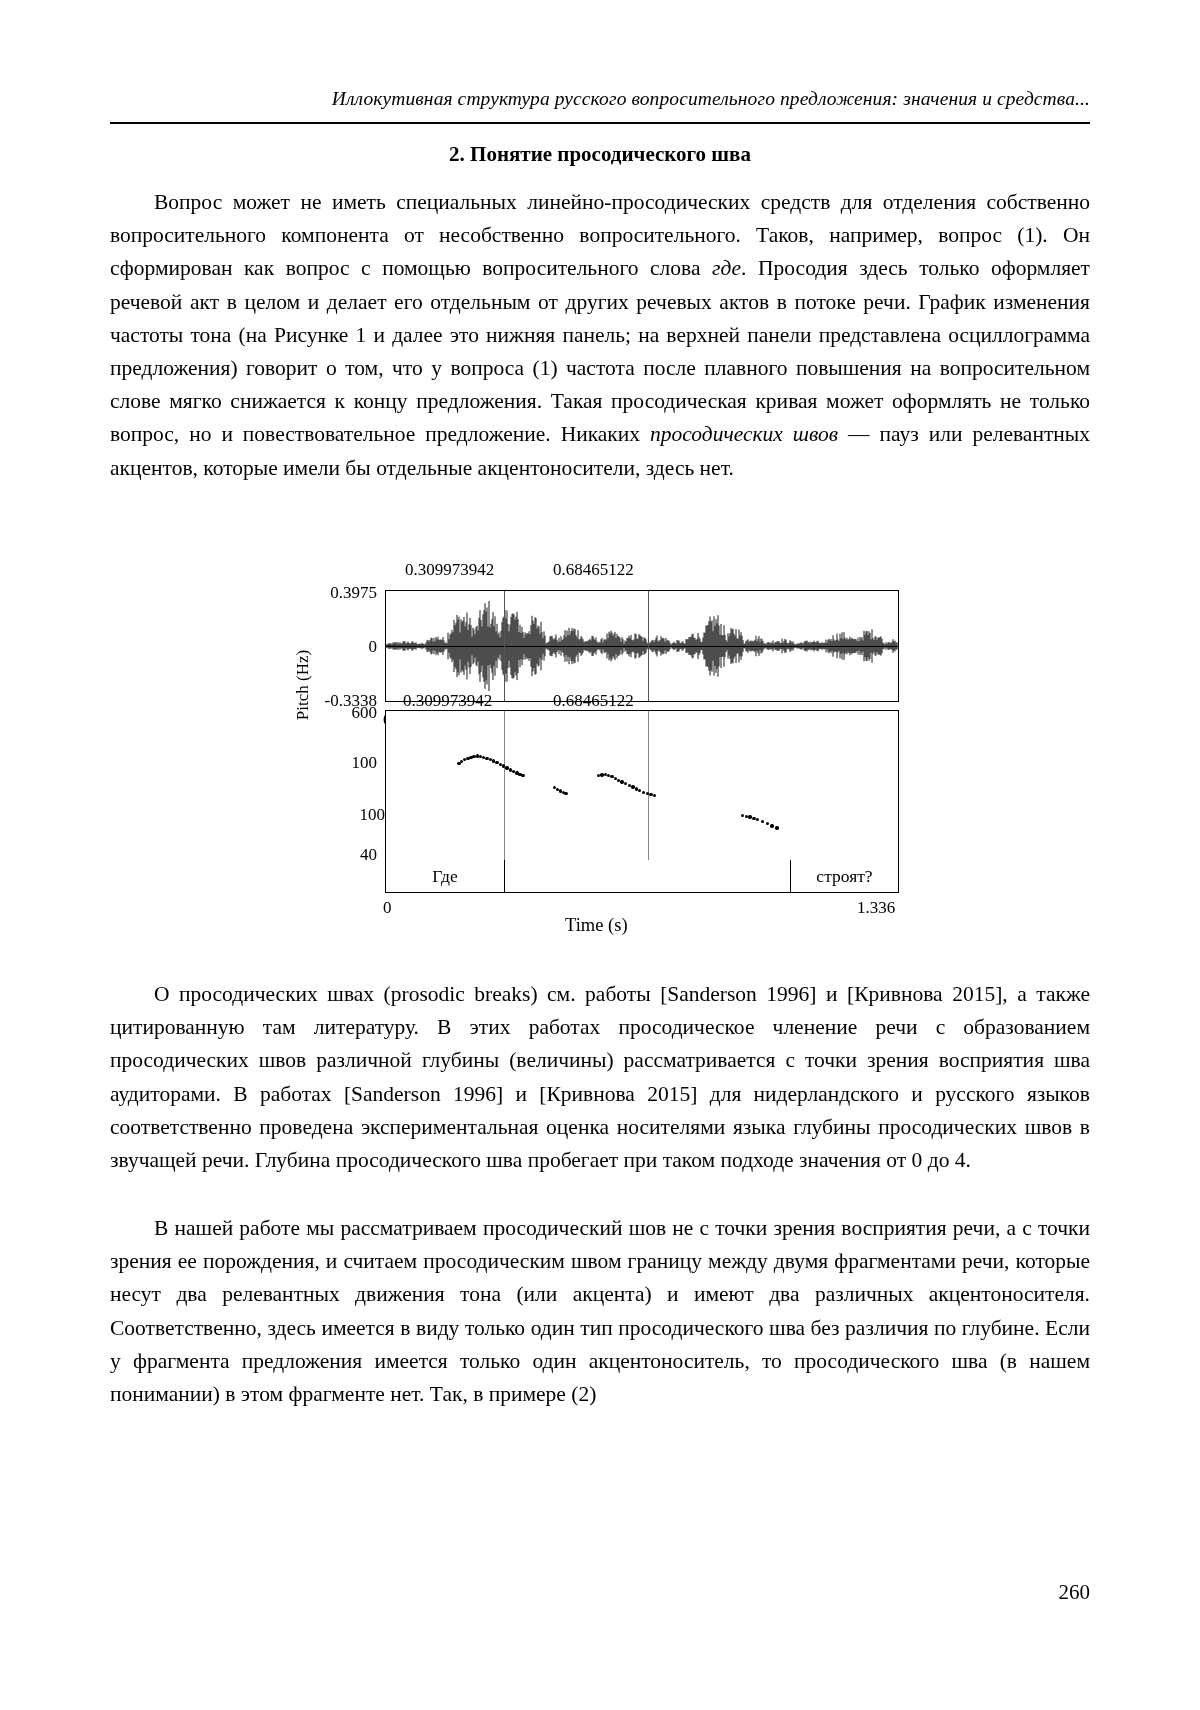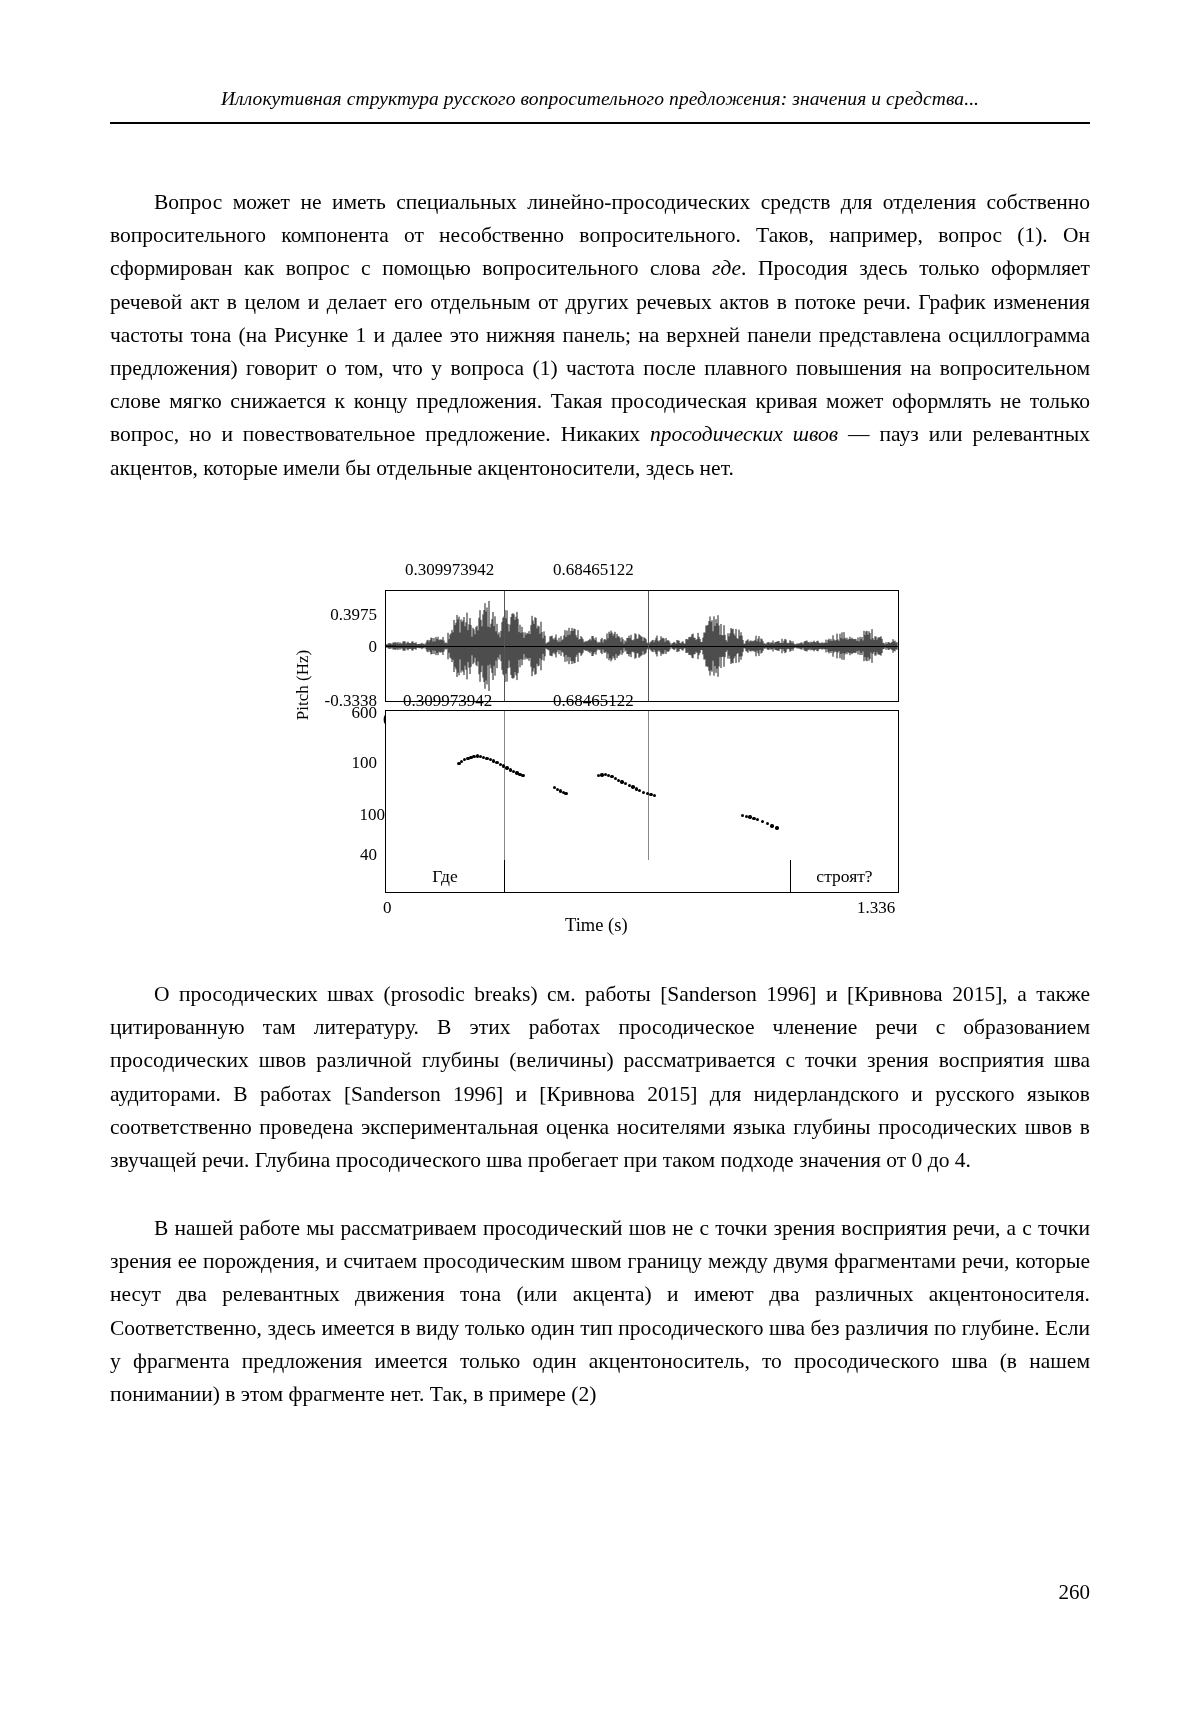--- a/index.html
+++ b/index.html
@@ -20,21 +20,21 @@
     width: 1200px;
     height: 1710px;
     box-sizing: border-box;
     padding: 0;
   }
   .running-head {
     position: absolute;
     left: 110px;
     top: 88px;
     width: 980px;
-    text-align: center;
+    text-align: right;
     font-style: italic;
     font-size: 19.5px;
     letter-spacing: 0.1px;
   }
   .head-rule {
     position: absolute;
     left: 110px;
     top: 122px;
     width: 980px;
     height: 2px;
@@ -223,20 +223,21 @@
   }
 </style>
 </head>
 <body>
 
 <div class="page">
 
   <div class="running-head">Иллокутивная структура русского вопросительного предложения: значения и средства...</div>
   <div class="head-rule"></div>
 
+  <div class="section-title">2. Понятие просодического шва</div>
 
   <div class="body-text" id="para1">
     <p><span>Вопрос может не иметь специальных линейно-просодических средств для отделения собственно вопросительного компонента от несобственно вопросительного. Таков, например, вопрос (1). Он сформирован как вопрос с помощью вопросительного слова </span><i class="it">где</i><span>. Просодия здесь только оформляет речевой акт в целом и делает его отдельным от других речевых актов в потоке речи. График изменения частоты тона (на Рисунке 1 и далее это нижняя панель; на верхней панели представлена осциллограмма предложения) говорит о том, что у вопроса (1) частота после плавного повышения на вопросительном слове мягко снижается к концу предложения. Такая просодическая кривая может оформлять не только вопрос, но и повествовательное предложение. Никаких </span><i class="it">просодических швов</i><span> — пауз или релевантных акцентов, которые имели бы отдельные акцентоносители, здесь нет.</span></p>
   </div>
 
   <div class="figure">
     <div class="fig-inner">
 
       <div class="axis-label-top" style="left:140px; top:5px;">0.309973942</div>
       <div class="axis-label-top" style="left:288px; top:5px;">0.68465122</div>
@@ -251,21 +252,21 @@
 
             <g id="wavegroup">
                 <path d="M0 53.175782377838786L0 56.824217622161214M1 53.58762321688431L1 56.41237678311569M2 52.86826847283629L2 57.13173152716371M3 51.985977482211155L3 58.014022517788845M4 52.43561810542685L4 57.56438189457315M5 52.282243955852024L5 57.717756044147976M6 53.31004424514577L6 56.68995575485423M7 51.439792782995866L7 58.560207217004134M8 51.72837672743403L8 58.27162327256597M9 51.25520248475987L9 58.74479751524013M10 51.359133648310916L10 58.640866351689084M11 52.4163365066L11 57.5836634934M12 50.95029145004618L12 59.04970854995382M13 52.71958043300428L13 57.28041956699572M14 51.42954598851871L14 58.57045401148129M15 52.48713685650264L15 57.51286314349736M16 52.52993971858537L16 57.47006028141463M17 50.56489178619921L17 59.43510821380079M18 50.244496583976705L18 59.755503416023295M19 50.31281802743361L19 59.68718197256639M20 52.7931162272123L20 57.2068837727877M21 51.57950567372198L21 58.42049432627802M22 50.71666182293926L22 59.28333817706074M23 51.9748580567581L23 58.0251419432419M24 52.2973828485133L24 57.7026171514867M25 52.04948680278425L25 57.95051319721575M26 50.34770505649137L26 59.65229494350863M27 50.60181781043957L27 59.39818218956043M28 52.08897269018543L28 57.91102730981457M29 52.14825876357429L29 57.85174123642571M30 51.130379065692445L30 58.869620934307555M31 53.050320016536446L31 56.949679983463554M32 53.17009438905977L32 56.82990561094023M33 52.85548169705502L33 57.14451830294498M34 52.82460367153311L34 57.17539632846689M35 52.660495913112015L35 57.339504086887985M36 51.817616020112666L36 58.182383979887334M37 53.02384760640302L37 56.97615239359698M38 52.64794220966347L38 57.35205779033653M39 53.72079721283335L39 56.27920278716665M40 51.72352116444725L40 58.27647883555275M41 49.42706074790159L41 60.57293925209841M42 48.864482729925754L42 61.135517270074246M43 50.70959593016942L43 59.29040406983058M44 49.00130471508395L44 60.99869528491605M45 46.61582098392412L45 63.38417901607588M46 46.98818371906992L46 63.01181628093008M47 50.57061535593597L47 59.42938464406403M48 46.99283302141538L48 63.00716697858462M49 50.39338249825532L49 59.60661750174468M50 45.86562750994411L50 64.13437249005588M51 47.99110528464166L51 62.00889471535834M52 45.800850915451086L52 64.1991490845489M53 49.20980698323787L53 60.79019301676213M54 48.46244398645592L54 61.53755601354408M55 48.597631888003114L55 61.402368111996886M56 48.812359379263704L56 61.187640620736296M57 46.02544238096918L57 63.97455761903082M58 49.58912845813374L58 60.41087154186626M59 52.15475813944146L59 57.84524186055854M60 51.42768099879502L60 58.57231900120498M61 52.35003750819862L61 57.64996249180138M62 41.736741100135205L62 68.2632588998648M63 48.19530235038379L63 61.80469764961621M64 43.45672055229279L64 66.5432794477072M65 42.34935418612315L65 67.65064581387685M66 38.897369057732035L66 71.10263094226796M67 41.26311283153173L67 68.73688716846827M68 28.984129865083293L68 81.01587013491671M69 34.12028359411093L69 75.87971640588907M70 31.83062732927421L70 78.16937267072579M71 23.953775415295414L71 86.04622458470459M72 28.36967506873741L72 81.63032493126259M73 25.66507647908525L73 84.33492352091474M74 41.512810265303166L74 68.48718973469683M75 28.37660285771096L75 81.62339714228904M76 30.86138608767297L76 79.13861391232703M77 29.42954103313289L77 80.57045896686711M78 26.009831000839352L78 83.99016899916064M79 35.32319351777947L79 74.67680648222053M80 31.266142855314612L80 78.73385714468539M81 21.576447695434297L81 88.4235523045657M82 39.07604362882104L82 70.92395637117896M83 33.30366262532716L83 76.69633737467284M84 26.98788891153989L84 83.0121110884601M85 34.15289577694446L85 75.84710422305554M86 45.693861540832565L86 64.30613845916743M87 36.80048144285015L87 73.19951855714984M88 38.380690030517854L88 71.61930996948215M89 43.272510675787274L89 66.72748932421273M90 36.11485748437097L90 73.88514251562903M91 34.79594070781917L91 75.20405929218083M92 39.478776531481714L92 70.52122346851829M93 26.77953615006619L93 83.22046384993381M94 19.182034983688467L94 90.81796501631153M95 28.89354304231533L95 81.10645695768467M96 35.28849249395479L96 74.71150750604521M97 23.41927066046694L97 86.58072933953306M98 19.028565392790036L98 90.97143460720997M99 12.205117845889127L99 97.79488215411087M100 20.489902227131537L100 89.51009777286846M101 16.52111825393588L101 93.47888174606412M102 35.5905325489198L102 74.40946745108019M103 10.011139537981649L103 99.98886046201835M104 36.414907848912605L104 73.5850921510874M105 32.707999811575306L105 77.2920001884247M106 28.176823427867387L106 81.82317657213261M107 21.007712098653904L107 88.99228790134609M108 35.192769749057064L108 74.80723025094294M109 25.335499188259686L109 84.66450081174031M110 40.38520277950334L110 69.61479722049665M111 32.83033453435909L111 77.16966546564092M112 43.416213737603144L112 66.58378626239686M113 41.41156717012949L113 68.58843282987051M114 46.349417950120376L114 63.650582049879624M115 39.91116663427007L115 70.08883336572993M116 31.09664920186591L116 78.90335079813408M117 26.729390075637316L117 83.27060992436269M118 25.499183983661915L118 84.50081601633809M119 19.04483762787828L119 90.95516237212172M120 27.286894025397856L120 82.71310597460214M121 19.401143819519262L121 90.59885618048074M122 32.84208769915594L122 77.15791230084406M123 40.451585536263664L123 69.54841446373634M124 33.55009857714356L124 76.44990142285644M125 26.011818826665092L125 83.98818117333491M126 22.920098899148343L126 87.07990110085166M127 22.27235079586852L127 87.72764920413148M128 23.28731001271759L128 86.7126899872824M129 28.865146851898018L129 81.13485314810198M130 25.71272207011334L130 84.28727792988666M131 20.895466545050567L131 89.10453345494943M132 27.97982387129679L132 82.02017612870321M133 41.144574633531214L133 68.85542536646878M134 33.754716934057896L134 76.2452830659421M135 41.83049644612221L135 68.16950355387779M136 35.802514930331554L136 74.19748506966845M137 41.23983011211578L137 68.76016988788422M138 46.85844108920724L138 63.14155891079276M139 41.38979032291807L139 68.61020967708193M140 43.61183526648286L140 66.38816473351714M141 41.929934144883795L141 68.07006585511621M142 42.6613098464259L142 67.3386901535741M143 40.16314296456417L143 69.83685703543583M144 43.020502228639934L144 66.97949777136006M145 34.21301462653353L145 75.78698537346648M146 24.8239848566676L146 85.17601514333239M147 29.490762588049147L147 80.50923741195085M148 32.87632808173963L148 77.12367191826037M149 26.26661837998632L149 83.73338162001369M150 26.973751984105935L150 83.02624801589407M151 37.3299872528831L151 72.6700127471169M152 34.666962598125004L152 75.333037401875M153 35.452410061507834L153 74.54758993849217M154 42.70833826463584L154 67.29166173536416M155 30.6787815150617L155 79.3212184849383M156 41.09972250801998L156 68.90027749198002M157 47.19366829337487L157 62.80633170662513M158 40.38675024479363L158 69.61324975520637M159 44.671120276548585L159 65.32887972345142M160 52.57269952652512L160 57.42730047347488M161 51.79279442366543L161 58.20720557633457M162 51.22359092621448L162 58.77640907378552M163 50.65371573040986L163 59.34628426959014M164 45.46011568675672L164 64.53988431324328M165 45.17780214049038L165 64.82219785950961M166 44.74632305973965L166 65.25367694026035M167 47.44142406747859L167 62.55857593252141M168 48.59096787388863L168 61.40903212611137M169 46.659630681479115L169 63.340369318520885M170 43.49080553070854L170 66.50919446929146M171 48.78806519225615L171 61.21193480774385M172 50.83881765705479L172 59.16118234294521M173 46.8515515108309L173 63.1484484891691M174 50.71475188023892L174 59.28524811976108M175 45.23129790503738L175 64.76870209496262M176 49.28329035448987L176 60.71670964551013M177 48.273995695353555L177 61.726004304646445M178 44.30651420609497L178 65.69348579390504M179 39.126088666542046L179 70.87391133345795M180 45.994950078111316L180 64.00504992188868M181 39.55881261557052L181 70.44118738442948M182 44.179235175840944L182 65.82076482415906M183 36.83129836313533L183 73.16870163686467M184 43.593834951861425L184 66.40616504813858M185 40.013898341103896L185 69.9861016588961M186 36.965821125805L186 73.03417887419499M187 39.84121795863745L187 70.15878204136256M188 37.60748449393782L188 72.39251550606218M189 38.12267761577806L189 71.87732238422194M190 44.15640184168638L190 65.84359815831361M191 46.343729847365964L191 63.656270152634036M192 39.10584466644624L192 70.89415533355377M193 48.5302908286016L193 61.4697091713984M194 47.98711368566785L194 62.01288631433215M195 45.14825439378693L195 64.85174560621307M196 46.45166199888434L196 63.54833800111566M197 48.232504107311726L197 61.767495892688274M198 51.2191725267959L198 58.7808274732041M199 50.637283698781296L199 59.362716301218704M200 50.08509540395738L200 59.91490459604262M201 50.55869157452081L201 59.44130842547919M202 49.58098430705188L202 60.41901569294812M203 49.13093693624379L203 60.86906306375621M204 47.77374387155428L204 62.22625612844572M205 49.33867926368776L205 60.66132073631224M206 45.028685919742244L206 64.97131408025776M207 45.04136560860421L207 64.95863439139579M208 47.33059114628611L208 62.66940885371389M209 48.98163003359454L209 61.01836996640546M210 46.40296336041344L210 63.59703663958656M211 50.49364857509148L211 59.50635142490852M212 52.08086687644429L212 57.91913312355571M213 50.84994573341041L213 59.15005426658959M214 51.49081999214694L214 58.50918000785306M215 48.23336007799495L215 61.76663992200505M216 46.90214288527624L216 63.09785711472376M217 51.521211678039435L217 58.478788321960565M218 48.495898626982694L218 61.504101373017306M219 48.128759499693196L219 61.871240500306804M220 49.23384424308352L220 60.76615575691648M221 42.5302847551291L221 67.4697152448709M222 47.3643961848596L222 62.6356038151404M223 40.72901072350311L223 69.27098927649689M224 42.608213278800676L224 67.39178672119932M225 39.59702715788985L225 70.40297284211015M226 41.54551447439192L226 68.45448552560808M227 44.76829967969228L227 65.23170032030772M228 42.83590952877201L228 67.164090471228M229 40.85602455413978L229 69.14397544586022M230 46.9142794347751L230 63.0857205652249M231 42.88907203594286L231 67.11092796405714M232 45.13122213148863L232 64.86877786851137M233 45.542995593126776L233 64.45700440687322M234 46.76715400838051L234 63.23284599161949M235 50.74631617908891L235 59.25368382091109M236 46.166984065579214L236 63.833015934420786M237 48.135048268289744L237 61.864951731710256M238 52.7604661683437L238 57.2395338316563M239 49.49550256560365L239 60.50449743439635M240 50.676463306694174L240 59.323536693305826M241 47.063396360716226L241 62.936603639283774M242 46.88284202430567L242 63.11715797569433M243 44.67628163411751L243 65.32371836588248M244 47.117859452394015L244 62.882140547605985M245 43.841797707312054L245 66.15820229268795M246 48.944036512249994L246 61.055963487750006M247 49.40102775479917L247 60.59897224520083M248 48.38937235272853L248 61.61062764727147M249 42.281461553350276L249 67.71853844664973M250 43.19139373534273L250 66.80860626465727M251 47.90043173289593L251 62.09956826710407M252 47.53399911426019L252 62.46600088573981M253 43.18303635389798L253 66.81696364610201M254 44.251609488102545L254 65.74839051189745M255 45.328790176025024L255 64.67120982397498M256 45.800626133774585L256 64.19937386622541M257 49.89038173650441L257 60.10961826349559M258 46.2408490014842L258 63.7591509985158M259 47.05858385053166L259 62.94141614946834M260 48.18167280347167L260 61.81832719652833M261 51.4800895731252L261 58.5199104268748M262 52.6711465589095L262 57.3288534410905M263 52.55439154456451L263 57.44560845543549M264 51.49826358688004L264 58.50173641311996M265 50.58376878439923L265 59.41623121560077M266 49.410814749625885L266 60.589185250374115M267 48.847297979331685L267 61.152702020668315M268 51.173892316441034L268 58.826107683558966M269 49.192953558801285L269 60.807046441198715M270 46.84184221035335L270 63.15815778964665M271 44.553053139957214L271 65.44694686004279M272 49.64403738355225L272 60.35596261644775M273 50.66920928507542L273 59.33079071492458M274 49.09977708478518L274 60.90022291521482M275 45.25392246340677L275 64.74607753659323M276 47.4973402707755L276 62.5026597292245M277 46.7607524694634L277 63.2392475305366M278 47.55052926309071L278 62.44947073690929M279 50.83907136886758L279 59.16092863113242M280 46.973059023193755L280 63.026940976806245M281 49.636535969819235L281 60.363464030180765M282 49.11081238668963L282 60.88918761331037M283 49.804670816269166L283 60.195329183730834M284 51.636196698173485L284 58.363803301826515M285 53.797306164089974L285 56.202693835910026M286 52.41099843589672L286 57.58900156410328M287 52.005005380061945L287 57.994994619938055M288 50.85866525975388L288 59.14133474024612M289 51.63481664633704L289 58.36518335366296M290 52.80240996355626L290 57.19759003644374M291 48.9331633721535L291 61.0668366278465M292 49.57690765658598L292 60.42309234341402M293 49.563690068366135L293 60.436309931633865M294 51.934154061910945L294 58.065845938089055M295 52.22432160393715L295 57.77567839606285M296 50.77083276115328L296 59.22916723884672M297 50.37581959249942L297 59.62418040750058M298 52.405041856222184L298 57.594958143777816M299 52.67428416367377L299 57.32571583632623M300 48.077935512584986L300 61.922064487415014M301 48.25936846492825L301 61.74063153507175M302 48.39900833939287L302 61.60099166060713M303 45.95531679947155L303 64.04468320052845M304 46.26254575034774L304 63.73745424965226M305 45.747286066395006L305 64.252713933605M306 43.29896317664034L306 66.70103682335966M307 42.626928070290134L307 67.37307192970987M308 46.65540056738435L308 63.34459943261565M309 46.85466927344954L309 63.14533072655046M310 49.06598607726736L310 60.93401392273264M311 48.10667508448218L311 61.89332491551782M312 41.86413899984137L312 68.13586100015863M313 45.82904860458978L313 64.17095139541021M314 47.92278350141263L314 62.07721649858737M315 50.990456130288536L315 59.009543869711464M316 50.83507124739412L316 59.16492875260588M317 46.55628184691595L317 63.44371815308405M318 41.46182545406018L318 68.53817454593982M319 41.67960675638416L319 68.32039324361584M320 34.45324807544809L320 75.54675192455191M321 34.75445314352506L321 75.24554685647493M322 33.8967401380582L322 76.10325986194181M323 30.092264200150492L323 79.9077357998495M324 25.48165436391316L324 84.51834563608683M325 30.724860685712372L325 79.27513931428763M326 29.263893441250932L326 80.73610655874907M327 40.271729201229945L327 69.72827079877005M328 25.297435321949738L328 84.70256467805027M329 34.956014911305985L329 75.04398508869401M330 28.12506822285287L330 81.87493177714713M331 32.32962016345056L331 77.67037983654944M332 24.224002971998317L332 85.77599702800168M333 34.48659963279922L333 75.51340036720077M334 43.921316401157966L334 66.07868359884203M335 33.02872043442953L335 76.97127956557047M336 43.97851197288021L336 66.02148802711979M337 44.47869020705288L337 65.52130979294712M338 34.23426185791334L338 75.76573814208666M339 43.845659051996016L339 66.15434094800398M340 48.99103882138561L340 61.00896117861439M341 50.60454488432822L341 59.39545511567178M342 42.31511178292135L342 67.68488821707865M343 45.3743008233L343 64.62569917670001M344 42.247376532793L344 67.752623467207M345 37.00752329591668L345 72.99247670408332M346 38.30957954767909L346 71.69042045232091M347 37.724215213446485L347 72.27578478655352M348 42.627906187213405L348 67.3720938127866M349 44.69044041017324L349 65.30955958982676M350 37.982333186006485L350 72.01766681399351M351 47.17684727256315L351 62.82315272743685M352 47.898630925172405L352 62.101369074827595M353 38.64208338342284L353 71.35791661657716M354 44.605412623854605L354 65.3945873761454M355 41.212360863475006L355 68.78763913652499M356 44.683162795007405L356 65.3168372049926M357 49.05980476598684L357 60.94019523401316M358 52.679795464697044L358 57.320204535302956M359 52.53901135992391L359 57.46098864007609M360 49.89682946910715L360 60.10317053089285M361 49.38824176252683L361 60.61175823747317M362 48.30471808946793L362 61.69528191053207M363 51.26090080421619L363 58.73909919578381M364 49.723828636808676L364 60.276171363191324M365 49.54705462986234L365 60.45294537013766M366 50.52425748881176L366 59.47574251118824M367 49.74024299966443L367 60.25975700033557M368 50.21469496943967L368 59.78530503056033M369 48.85855128746191L369 61.14144871253809M370 44.72511468474044L370 65.27488531525955M371 50.300888650933835L371 59.699111349066165M372 47.740279013317654L372 62.259720986682346M373 45.08042114589601L373 64.91957885410399M374 51.170559190498665L374 58.829440809501335M375 47.47479473262824L375 62.52520526737176M376 48.20093507166909L376 61.79906492833091M377 50.18445526616642L377 59.81554473383358M378 52.50649490795852L378 57.49350509204148M379 52.338593548678006L379 57.661406451321994M380 53.30899647845673L380 56.69100352154327M381 51.80522848092087L381 58.19477151907913M382 51.094385699045674L382 58.905614300954326M383 51.23421601062814L383 58.76578398937186M384 52.408376194477306L384 57.591623805522694M385 51.2328224629418L385 58.7671775370582M386 51.969763875722734L386 58.030236124277266M387 49.53075388701451L387 60.46924611298549M388 52.57127873564516L388 57.42872126435484M389 51.31563717315131L389 58.68436282684869M390 50.984527957961674L390 59.015472042038326M391 50.53146955048779L391 59.46853044951221M392 50.23404448700152L392 59.76595551299848M393 50.140770083550116L393 59.859229916449884M394 51.87287536618296L394 58.12712463381704M395 52.02841281919346L395 57.97158718080654M396 47.694733935921086L396 62.305266064078914M397 51.87826481047667L397 58.12173518952333M398 49.74430772193251L398 60.25569227806749M399 47.840461377165276L399 62.159538622834724M400 48.66109863359871L400 61.33890136640129M401 51.68300384704622L401 58.31699615295378M402 52.369464981752266L402 57.630535018247734M403 51.814726183681024L403 58.185273816318976M404 49.24963016776502L404 60.75036983223498M405 50.119187329282965L405 59.880812670717035M406 51.93893460566437L406 58.06106539433563M407 50.26282323363636L407 59.73717676636364M408 52.58782075567658L408 57.41217924432342M409 53.3716803813861L409 56.6283196186139M410 53.354492496023894L410 56.645507503976106M411 52.54585669638397L411 57.45414330361603M412 52.63625798855036L412 57.36374201144964M413 52.49862036255036L413 57.50137963744964M414 52.22127331000294L414 57.77872668999706M415 51.497504942273586L415 58.502495057726414M416 51.615840387170365L416 58.384159612829635M417 53.099259462962955L417 56.900740537037045M418 51.14652419734789L418 58.85347580265211M419 49.830256974524154L419 60.169743025475846M420 50.109802744521595L420 59.890197255478405M421 49.53168583141889L421 60.46831416858111M422 51.42741761318584L422 58.57258238681416M423 50.902883224062265L423 59.097116775937735M424 52.231330488959586L424 57.768669511040414M425 50.591730965909655L425 59.408269034090345M426 51.52842536678589L426 58.47157463321411M427 50.933726472705395L427 59.066273527294605M428 49.66968220484747L428 60.33031779515253M429 51.030376783324115L429 58.969623216675885M430 51.443552093233144L430 58.556447906766856M431 50.041085548978415L431 59.958914451021585M432 49.745799326474426L432 60.254200673525574M433 51.582056046263546L433 58.417943953736454M434 52.07844541723806L434 57.92155458276194M435 52.13683941949822L435 57.86316058050178M436 51.26507095116851L436 58.73492904883149M437 52.22861732262459L437 57.77138267737541M438 51.652758398540975L438 58.347241601459025M439 51.89396284640861L439 58.10603715359139M440 48.57845228767296L440 61.42154771232704M441 51.80107171442682L441 58.19892828557318M442 48.91506527741672L442 61.08493472258328M443 47.6254222959489L443 62.3745777040511M444 49.67882310904179L444 60.32117689095821M445 48.06301572693334L445 61.93698427306666M446 50.05426247124122L446 59.94573752875878M447 44.267222113890554L447 65.73277788610945M448 48.3568051176081L448 61.6431948823919M449 49.83771792467617L449 60.16228207532383M450 48.99950735437232L450 61.00049264562768M451 42.61076561667233L451 67.38923438332768M452 48.463939373570014L452 61.536060626429986M453 49.87455240579961L453 60.12544759420039M454 42.75514876509344L454 67.24485123490656M455 47.04077763377562L455 62.95922236622438M456 41.38174316348485L456 68.61825683651514M457 47.92796163379612L457 62.07203836620388M458 41.14240023770215L458 68.85759976229785M459 46.693570514890716L459 63.306429485109284M460 48.296210689943265L460 61.703789310056735M461 46.76216464269855L461 63.23783535730145M462 48.920126143345065L462 61.079873856654935M463 47.745471793203286L463 62.254528206796714M464 45.75839836574108L464 64.24160163425891M465 48.0047784837471L465 61.9952215162529M466 46.80188585338158L466 63.19811414661842M467 47.89549732254903L467 62.10450267745097M468 48.36155618110885L468 61.63844381889115M469 47.92486334313792L469 62.07513665686208M470 48.242516406359755L470 61.757483593640245M471 49.94489972657788L471 60.05510027342212M472 46.54660221055528L472 63.45339778944472M473 50.34765429478322L473 59.65234570521678M474 45.94927481632564L474 64.05072518367436M475 48.157743789076456L475 61.842256210923544M476 46.01325220175858L476 63.98674779824142M477 49.480132884947345L477 60.519867115052655M478 39.77831572244282L478 70.22168427755719M479 43.8972816909988L479 66.1027183090012M480 40.389626585903784L480 69.61037341409622M481 39.82915470745666L481 70.17084529254333M482 43.66307857538301L482 66.33692142461699M483 40.27335187000057L483 69.72664812999943M484 42.07521698427804L484 67.92478301572196M485 48.335560459339455L485 61.664439540660545M486 38.15467474938798L486 71.84532525061202M487 47.20858093739868L487 62.79141906260132M488 49.05720630796945L488 60.94279369203055M489 45.32314532868614L489 64.67685467131386M490 45.61974968717869L490 64.3802503128213M491 48.72663639122969L491 61.27336360877031M492 46.67734623171957L492 63.32265376828043M493 46.36188964094361L493 63.63811035905639M494 46.170722081344294L494 63.829277918655706M495 45.3147004461117L495 64.6852995538883M496 47.91235892886044L496 62.08764107113956M497 51.7871557555185L497 58.2128442444815M498 52.049827698209064L498 57.950172301790936M499 53.48494818939574L499 56.51505181060426M500 51.27770005228205L500 58.72229994771795M501 52.8728146782017L501 57.1271853217983M502 51.24471795553283L502 58.75528204446717M503 51.05820839728948L503 58.94179160271052M504 52.1452108845238L504 57.8547891154762M505 51.79176827592031L505 58.20823172407969M506 50.94186870516571L506 59.05813129483429M507 48.18847698000888L507 61.81152301999112M508 50.303807341799356L508 59.696192658200644M509 49.631589264999356L509 60.368410735000644M510 51.866883660533226L510 58.133116339466774M511 51.147953868056106L511 58.852046131943894" stroke="#000" stroke-width="0.9" fill="none"></path>
               </g>
           </g>
         </svg>
         <div class="osc-cursor" style="left:118px;"></div>
         <div class="osc-cursor" style="left:262px;"></div>
       </div>
 
-      <div class="ylab" style="left:0px; top:28px; width:112px;margin-top:22px;">0.3975</div>
+      <div class="ylab" style="left:0px; top:28px; width:112px;">0.3975</div>
       <div class="ylab" style="left:0px; top:82px; width:112px;">0</div>
       <div class="ylab" style="left:0px; top:136px; width:112px;">-0.3338</div>
 
       <div class="tick-txt" style="left:138px; top:136px;">0.309973942</div>
       <div class="tick-txt" style="left:288px; top:136px;">0.68465122</div>
 
       <div class="tick-txt" style="left:118px; top:155px;">0</div>
       <div class="tick-txt" style="left:592px; top:155px;">1.336</div>
 
       <div class="time-title-mid">Time (s)</div>

